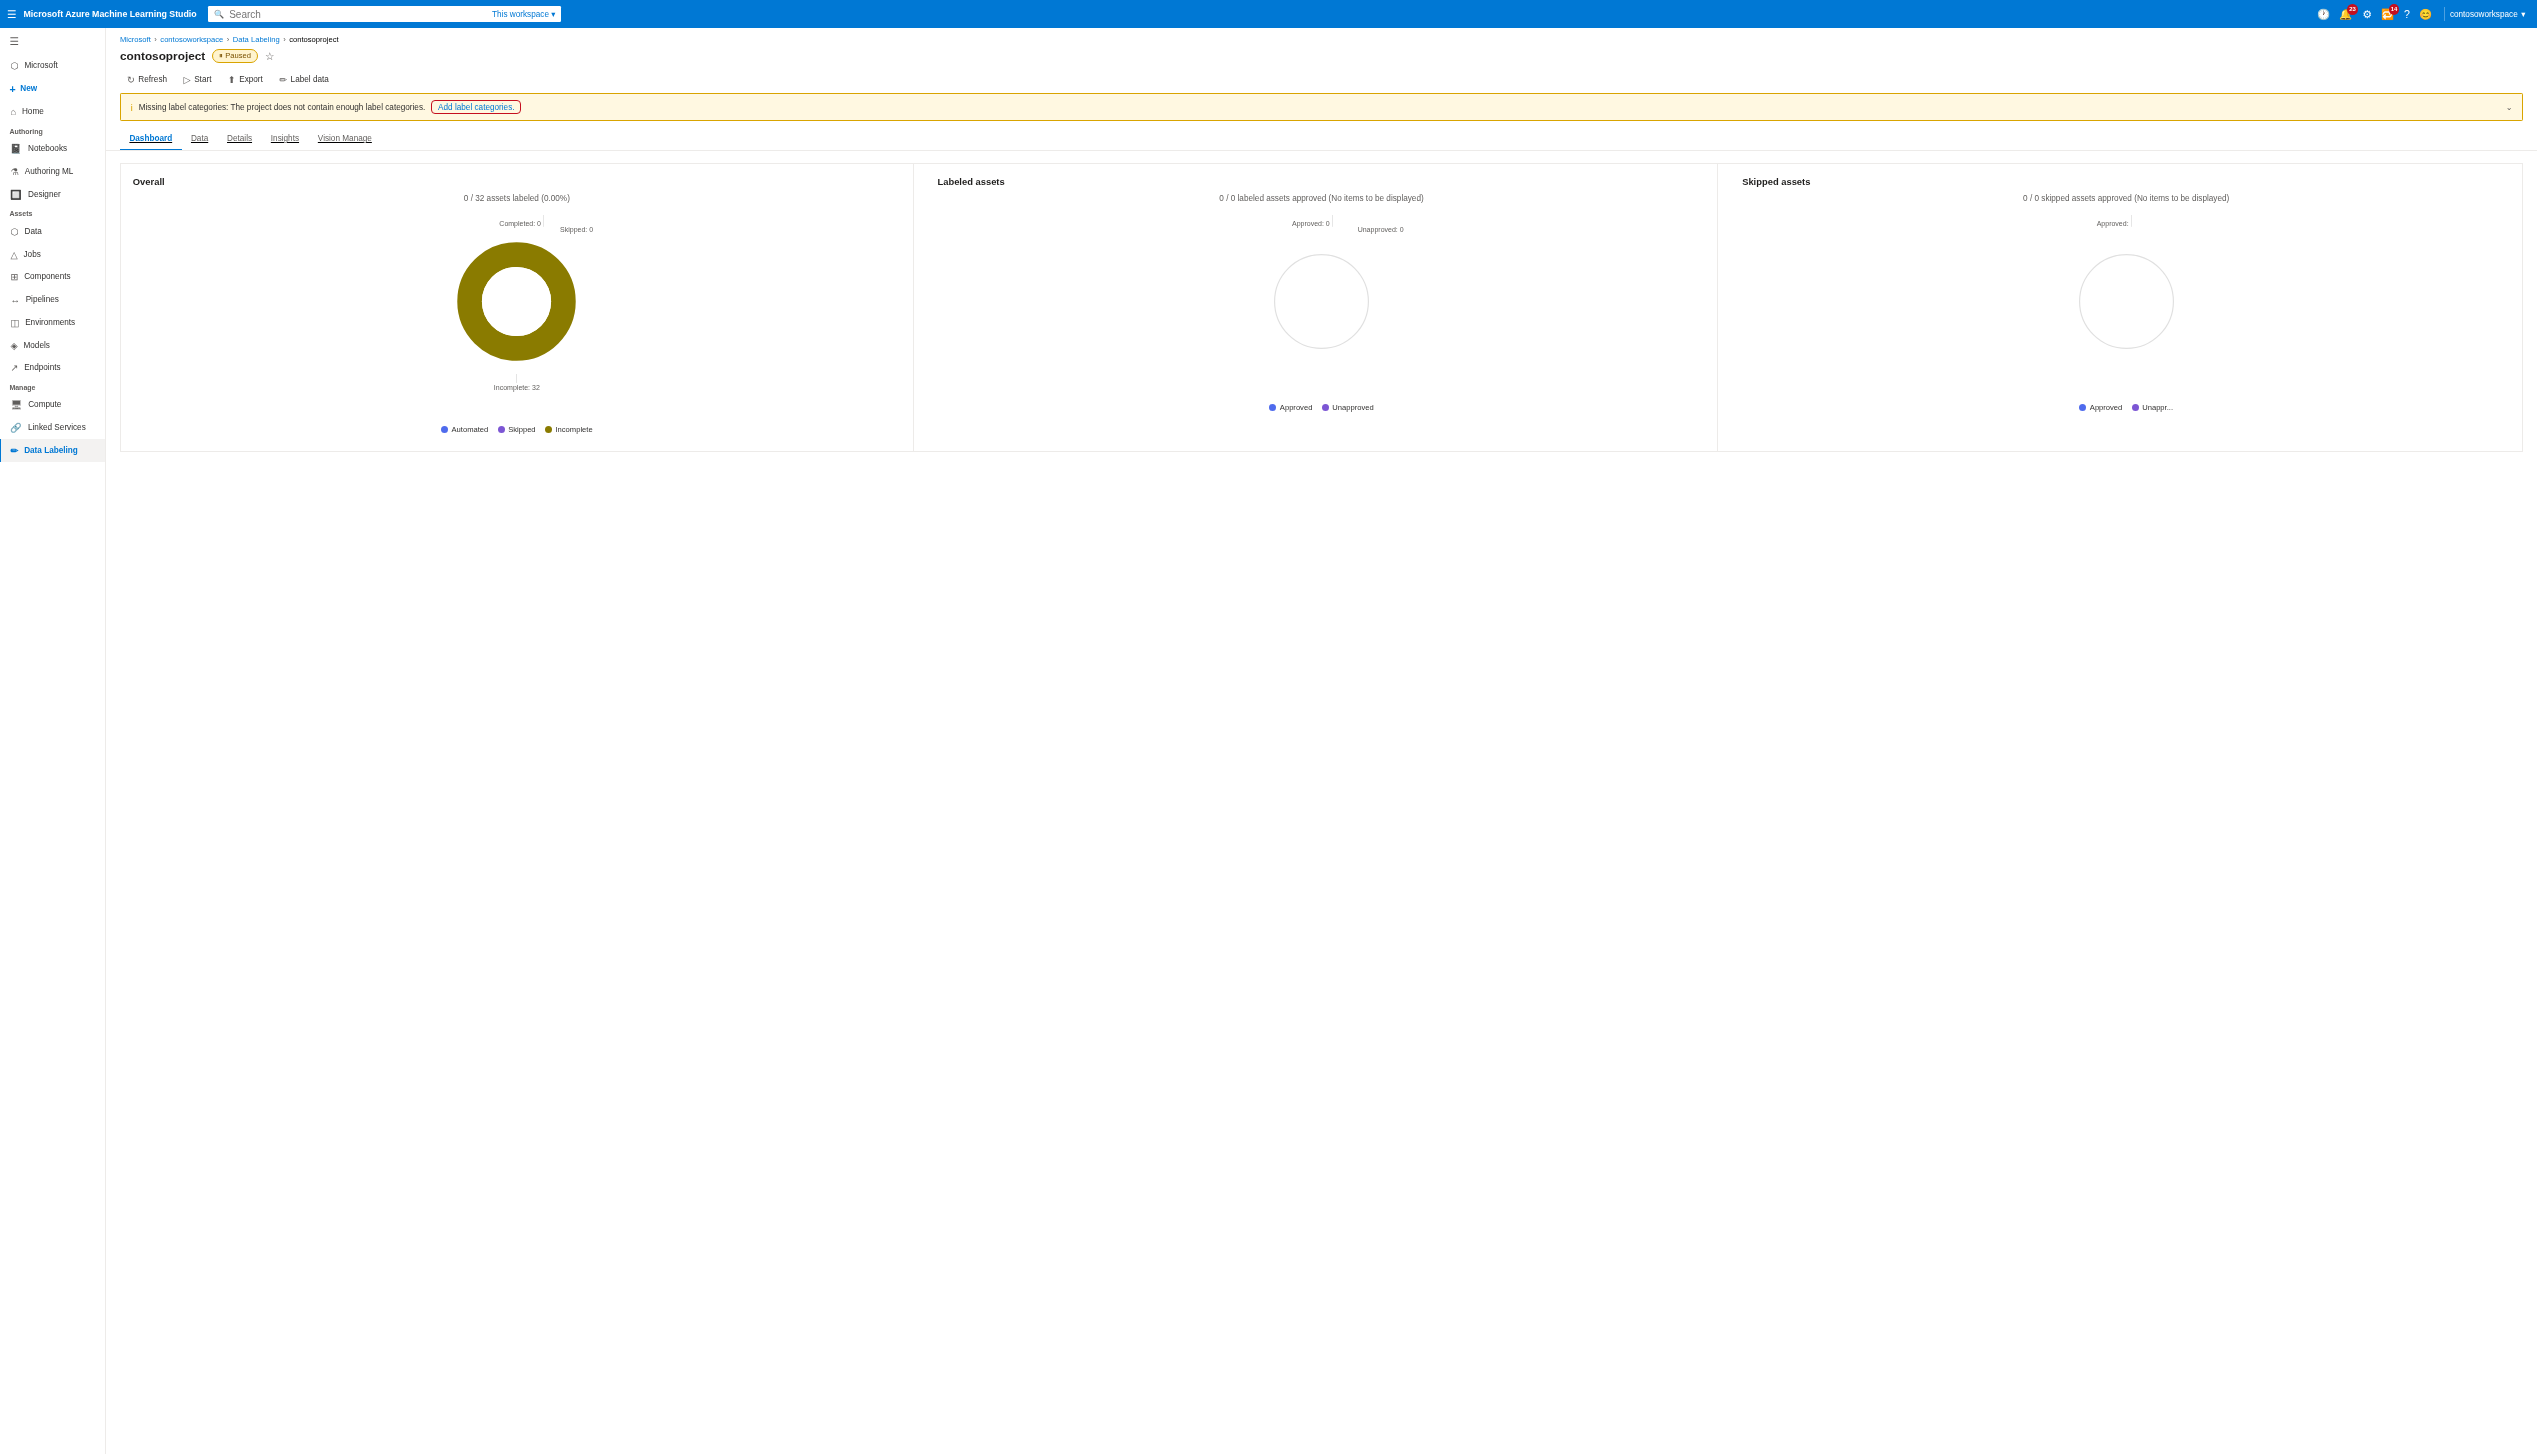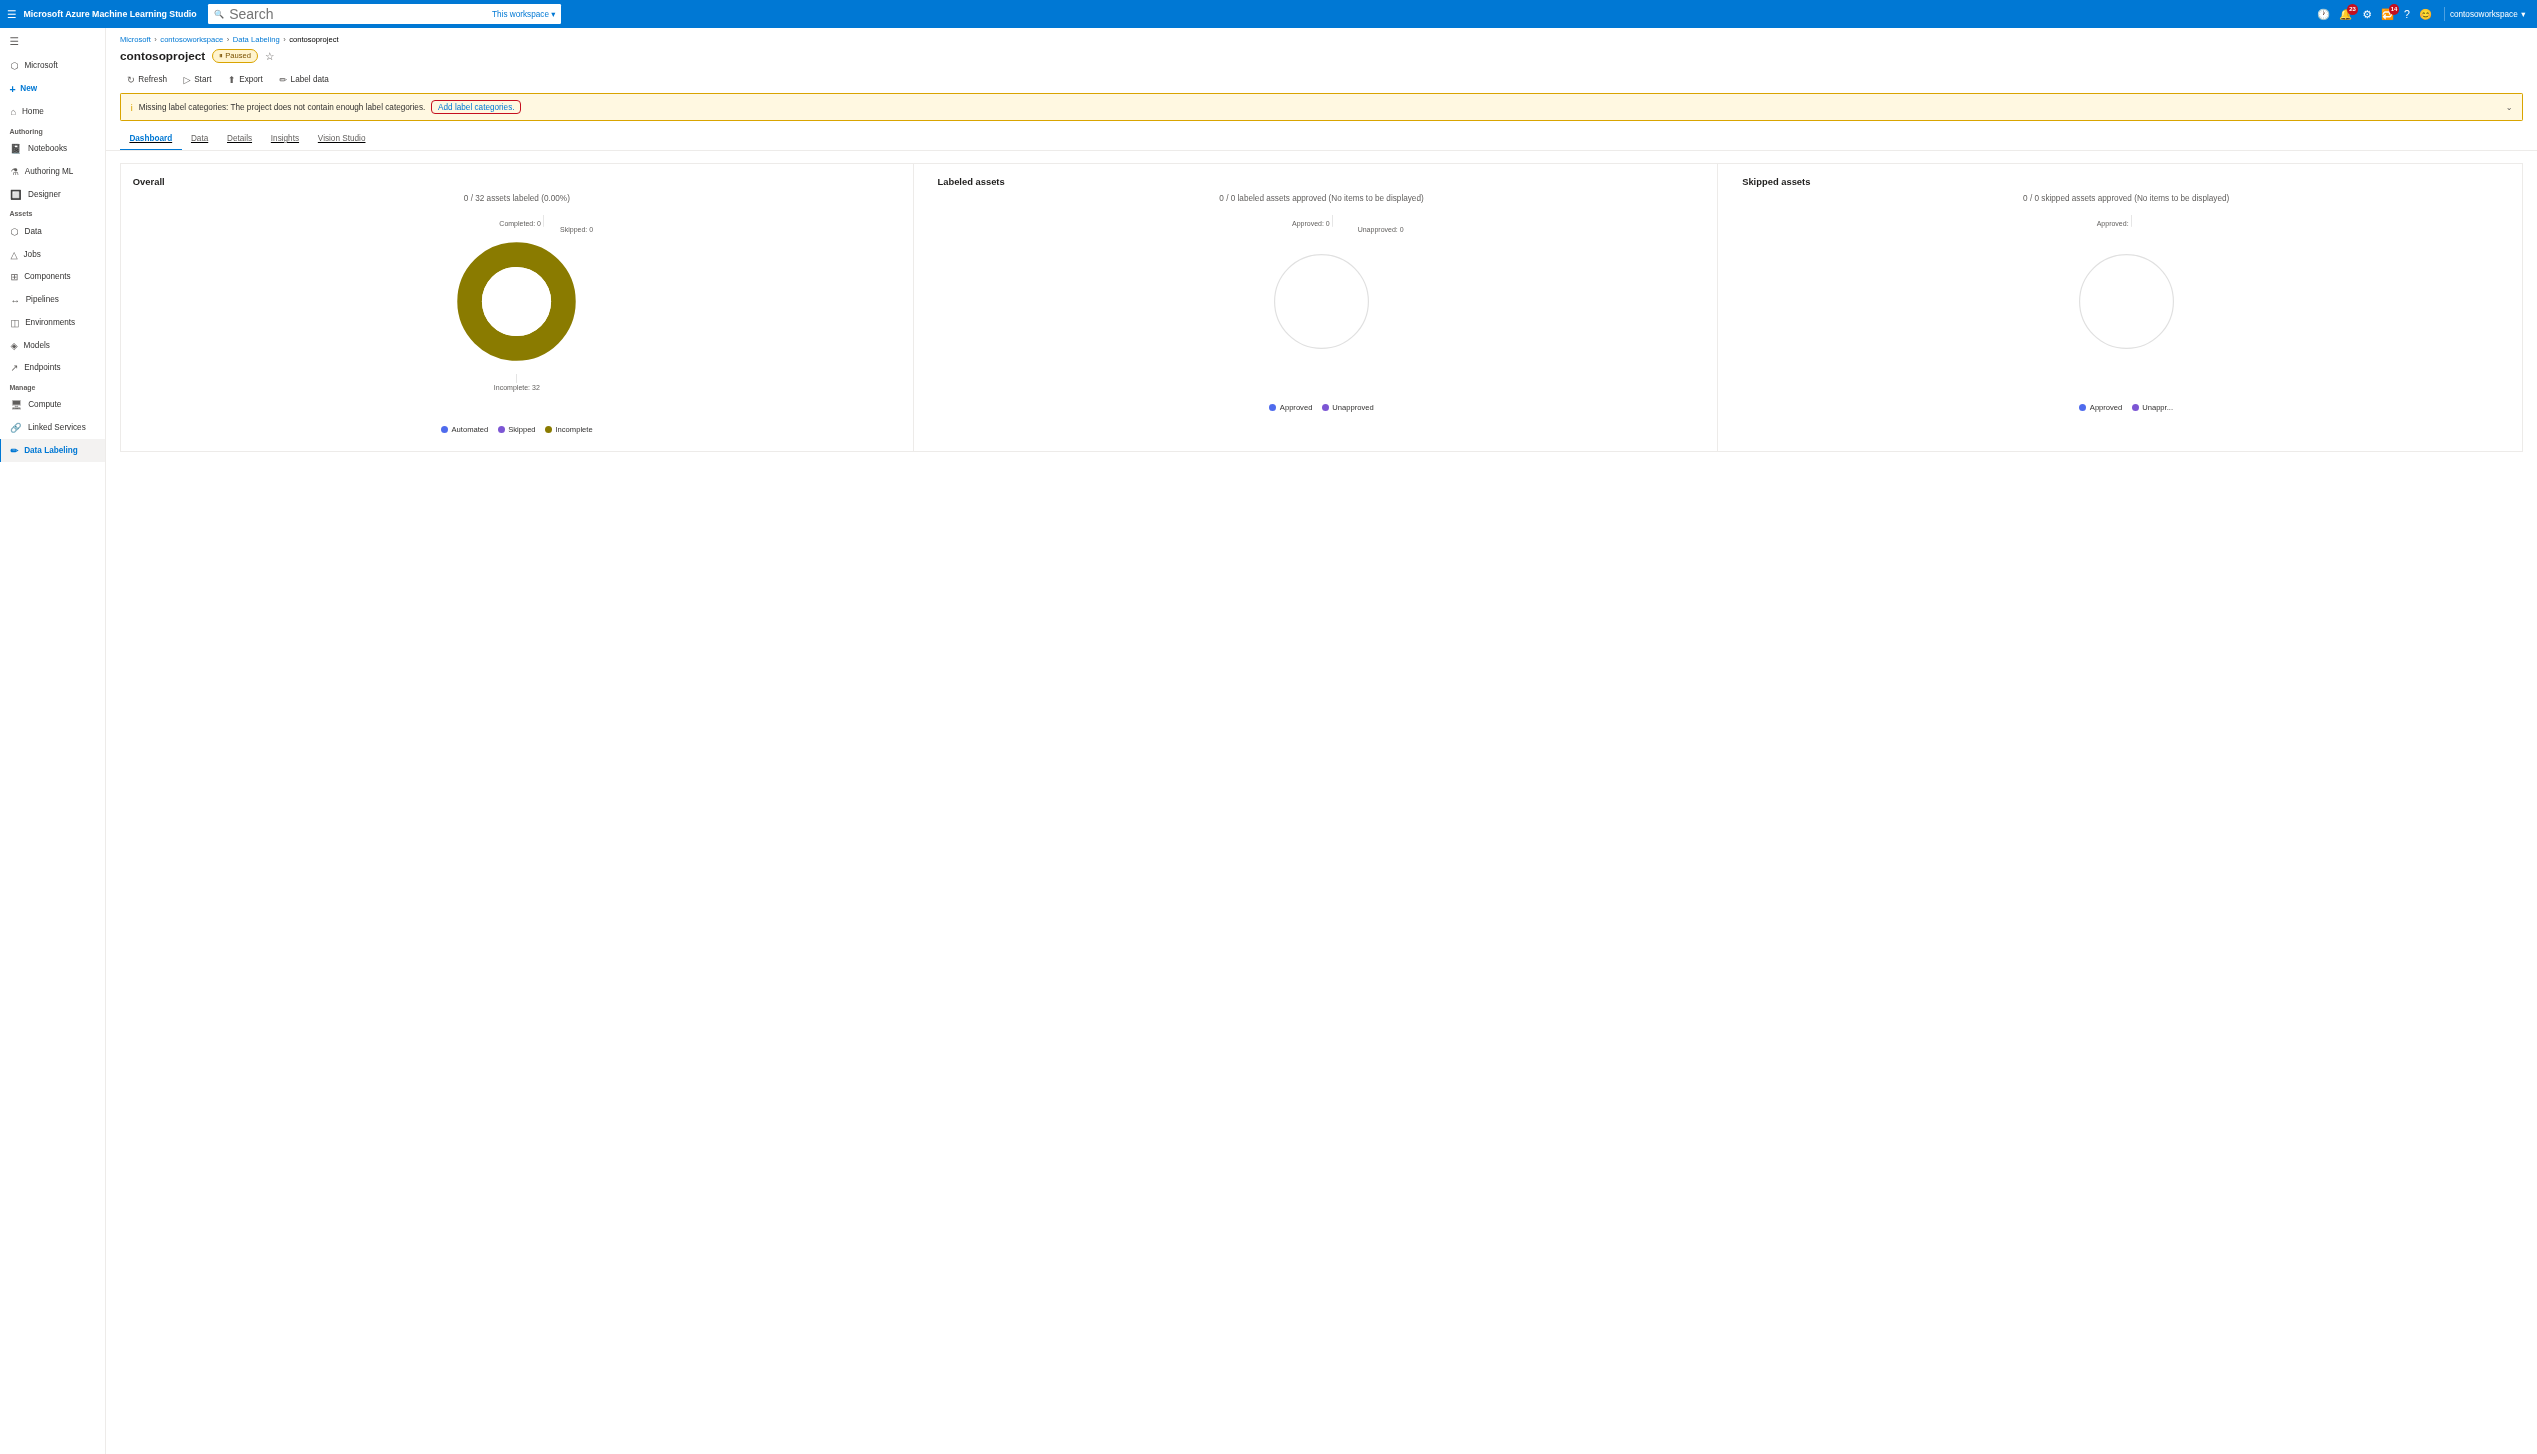--- a/index.html
+++ b/index.html
@@ -31,21 +31,21 @@
       border-radius: 1.2px;
       padding: 2.4px 5.9px;
       gap: 4.7px;
       flex: 1;
       max-width: 353px;
       margin-left: 4.7px;
     }
     .top-nav-search input {
       border: none;
       outline: none;
-      font-size: 14px;
+      font-size: 10px;
       color: #333;
       flex: 1;
     }
     .search-workspace-label {
       color: #0078d4;
       font-size: 8.2px;
       white-space: nowrap;
       display: flex;
       align-items: center;
       gap: 2.4px;
@@ -491,21 +491,21 @@
       <span>Missing label categories: The project does not contain enough label categories.</span>
       <button class="add-categories-btn">Add label categories.</button>
       <span class="banner-chevron">⌄</span>
     </div>
 
     <div class="tabs-bar">
       <div class="tab active">Dashboard</div>
       <div class="tab">Data</div>
       <div class="tab">Details</div>
       <div class="tab">Insights</div>
-      <div class="tab">Vision Studio</div>
+      <div class="tab">Vision Manage</div>
     </div>
 
     <div class="dashboard-content">
       <div class="cards-row">
 
         <div class="card">
           <div class="card-title">Overall</div>
           <div class="card-subtitle">0 / 32 assets labeled (0.00%)</div>
           <div class="chart-area">
             <div style="position:relative; margin-top:23.5px; margin-bottom:29px;">

